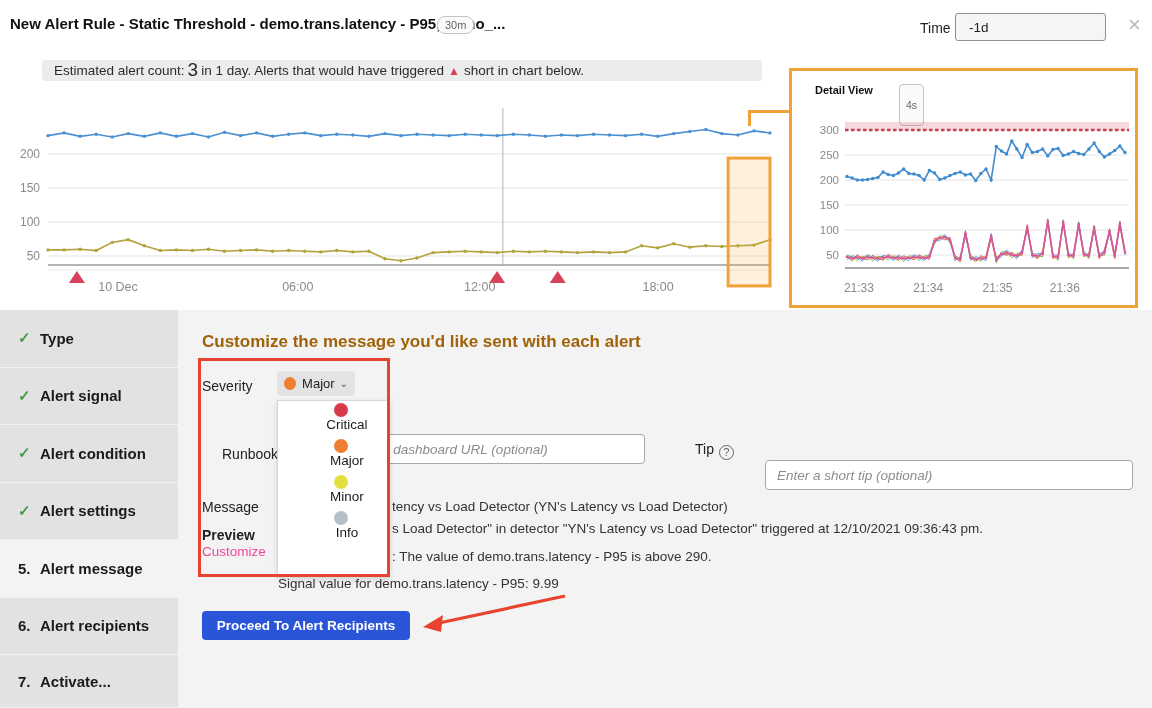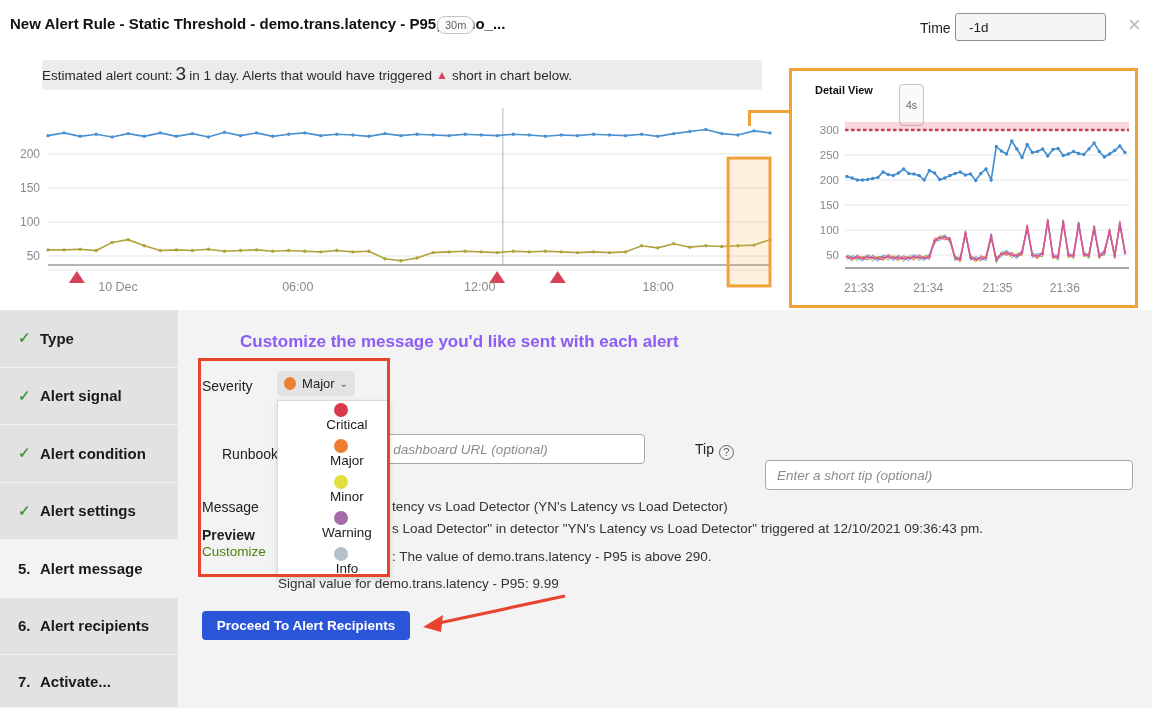--- a/index.html
+++ b/index.html
@@ -8,61 +8,61 @@
   .abs { position:absolute; }
 
   
   .hdr-title { left:10px; top:15px; font-size:15px; font-weight:700; color:#111; }
   .hdr-badge { left:437px; top:16px; font-size:11px; color:#666; background:#fafafa; border:1px solid #c4c4c4; border-radius:8px; padding:2px 7px; }
   .time-label { left:920px; top:20px; font-size:14px; color:#222; }
   .time-input { left:955px; top:13px; width:151px; height:28px; background:#f5f5f5; border:1px solid #8f8f8f; border-radius:3px; font-size:13.5px; color:#222; padding-left:13px; font-family:"Liberation Sans",sans-serif; }
   .close-x { left:1128px; top:14px; font-size:22px; color:#b9b9b9; cursor:pointer; line-height:1; }
 
   
-  .banner { left:42px; top:60px; width:720px; height:30px; background:#ececec; border-radius:3px; display:flex; align-items:center; font-size:13.5px; color:#2b2b2b; }
+  .banner { left:42px; top:60px; width:720px; height:21px; background:#ececec; border-radius:3px; display:flex; align-items:center; padding-left:12px; font-size:13.5px; color:#2b2b2b; }
   .banner .big3 { font-size:19px; font-weight:400; margin:0 3px; position:relative; top:-1px; }
   .banner .tri { color:#d8415a; font-size:12px; margin:0 4px; }
 
   
   .conn-h { left:748px; top:110px; width:44px; height:3px; background:#f0a238; }
   .conn-v { left:748px; top:110px; width:3px; height:16px; background:#f0a238; }
   .detail-panel { left:789px; top:68px; width:349px; height:240px; background:#ffffff; border:3px solid #f0a238; }
   .detail-title { left:23px; top:13px; font-size:11px; font-weight:700; color:#111; position:absolute; }
   .detail-badge { left:107px; top:13px; position:absolute; font-size:10.5px; color:#666; background:#fafafa; border:1px solid #c4c4c4; border-radius:4px; padding:14px 6px; }
 
   
   .lower-bg { left:0; top:310px; width:1152px; height:398px; background:#f3f3f3; }
   .sidebar { left:0; top:310px; width:178px; height:398px; }
   .side-item { width:178px; height:57.5px; background:#e2e2e2; border-bottom:1px solid #f2f2f2; display:flex; align-items:center; padding-left:18px; font-size:15px; font-weight:700; color:#1a1a1a; cursor:pointer; }
   .side-item .pfx { width:22px; display:inline-block; font-weight:700; }
   .side-item .check { color:#449a44; }
   .side-item.active { background:#f3f3f3; border-bottom:none; }
 
-  .content-heading { left:202px; top:332px; font-size:17px; font-weight:700; color:#8b5cf6;margin-left:38px; }
+  .content-heading { left:202px; top:332px; font-size:17px; font-weight:700; color:#a16207; }
 
   .severity-label { left:202px; top:378px; font-size:14px; color:#222; }
   .severity-btn { left:277px; top:371px; width:78px; height:25px; background:#e3e3e3; border-radius:4px; display:flex; align-items:center; padding:0 7px; cursor:pointer; }
   .sev-dot { width:13px; height:13px; border-radius:50%; display:inline-block; }
   .severity-btn .lbl { font-size:13px; color:#222; margin-left:6px; }
   .severity-btn .chev { font-size:10px; color:#555; margin-left:5px; }
 
   .dropdown { left:277px; top:400px; width:113px; height:178px; background:#ffffff; border:1px solid #d8d8d8; box-shadow:0 2px 6px rgba(0,0,0,0.12); z-index:5; }
   .dd-item { height:34px; display:flex; align-items:center; padding-left:15px; cursor:pointer; margin-top:2px;flex-direction:column; }
   .dd-item .dot { width:14px; height:14px; border-radius:50%; }
   .dd-item .lbl { font-size:13.5px; color:#1c1c1c; margin-left:12px; }
 
   .red-rect { left:198px; top:358px; width:192px; height:219px; border:3px solid #e8432e; z-index:6; pointer-events:none; }
 
   .form-label { font-size:14px; color:#222; }
   .qmark { display:inline-block; width:15px; height:15px; border:1.4px solid #666; border-radius:50%; font-size:10.5px; color:#555; text-align:center; line-height:13px; margin-left:5px; vertical-align:-2px; }
   .text-input { height:30px; background:#ffffff; border:1px solid #a8a8a8; border-radius:4px; font-size:13.5px; color:#222; padding-left:11px; font-family:"Liberation Sans",sans-serif; }
   .text-input::placeholder { font-style:italic; color:#8c8c8c; }
 
   .mp-label { left:202px; font-size:14px; color:#222; }
-  .customize-link { left:202px; top:544px; font-size:13.5px; color:#4d7c0f; cursor:pointer; }
+  .customize-link { left:202px; top:544px; font-size:13.5px; color:#ec4899; cursor:pointer; }
   .pv-line { font-size:13.5px; color:#333; white-space:nowrap; }
 
   .proceed-btn { left:202px; top:611px; width:208px; height:29px; background:#2b55d8; border:none; border-radius:4px; color:#ffffff; font-size:13.5px; font-weight:700; cursor:pointer; font-family:"Liberation Sans",sans-serif; }
 
   svg text { font-family:"Liberation Sans",sans-serif; }
 </style>
 </head>
 <body>
 
 <div class="abs hdr-title">New Alert Rule - Static Threshold - demo.trans.latency - P95, demo_...</div>
@@ -410,24 +410,20 @@
   </div>
   <div class="dd-item">
     <span class="dot" style="background: rgb(238, 127, 49);"></span>
     <span class="lbl">Major</span>
   </div>
   <div class="dd-item">
     <span class="dot" style="background: rgb(227, 223, 61);"></span>
     <span class="lbl">Minor</span>
   </div>
   <div class="dd-item">
-    <span class="dot" style="background: rgb(164, 108, 168);"></span>
-    <span class="lbl">Warning</span>
-  </div>
-  <div class="dd-item">
     <span class="dot" style="background: rgb(181, 192, 201);"></span>
     <span class="lbl">Info</span>
   </div>
 </div>
 
 <div class="abs red-rect"></div>
 
 <button class="abs proceed-btn">Proceed To Alert Recipients</button>
 <svg class="abs" style="left:415px;top:590px;" width="160" height="48">
   <line x1="150" y1="6" x2="24" y2="33" stroke="#e8432e" stroke-width="3.2"></line>

